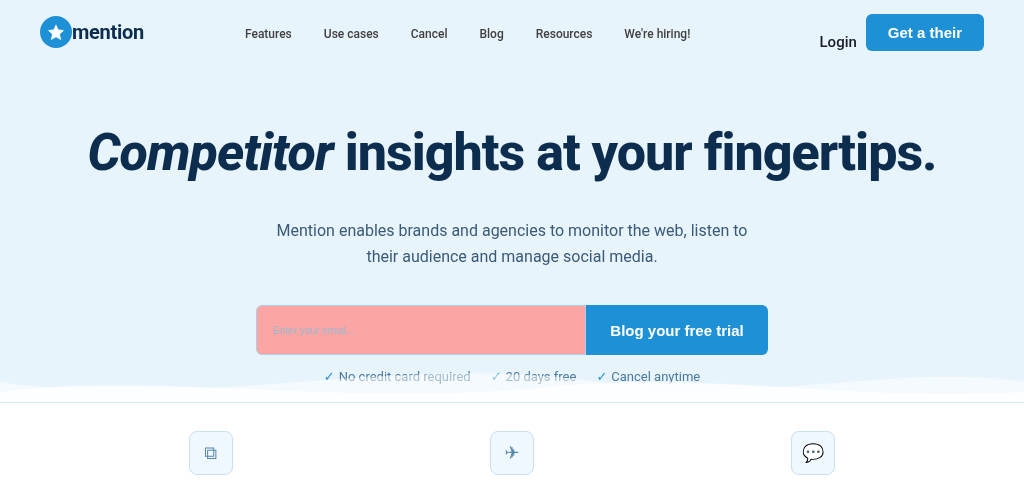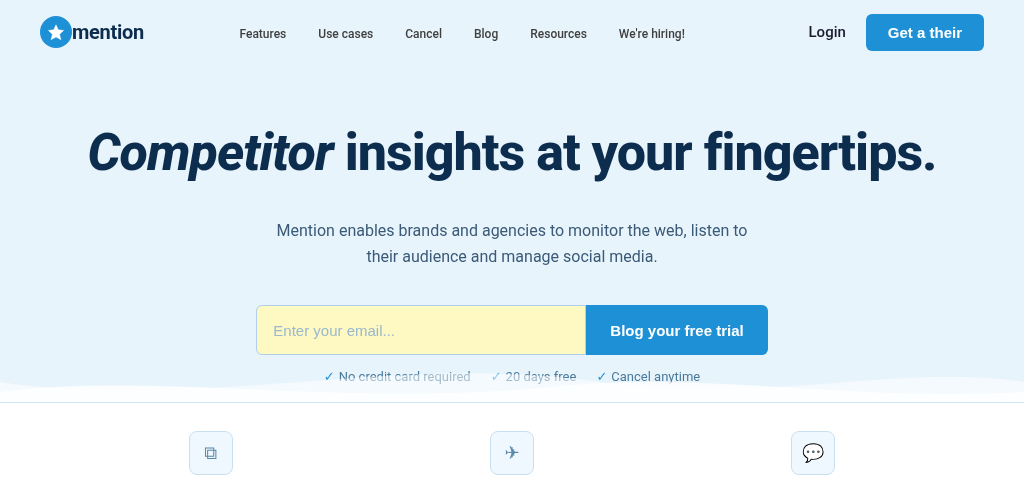--- a/index.html
+++ b/index.html
@@ -62,22 +62,22 @@
 
     .nav-links a {
       text-decoration: none;
       color: #404040;
       font-size: 12px;
       font-weight: 500;
     }
 
     .nav-actions {
       display: flex;
-      align-items: center;
-      gap: 20px;
+      align-items: flex-end;
+      gap: 9px;
       margin-left: 28px;
     }
 
     .nav-login {
       text-decoration: none;
       color: #1a1a2e;
       font-size: 15px;
       font-weight: 500;
     }
 
@@ -128,23 +128,23 @@
       gap: 0;
       margin-bottom: 14px;
     }
 
     .email-input {
       width: 330px;
       height: 50px;
       border: 1.5px solid #b0cfe8;
       border-radius: 6px 0 0 6px;
       padding: 8px 16px;
-      font-size: 15px;
+      font-size: 10px;
       color: #3a5a78;
-      background: #fef9c3;
+      background: #fca5a5;
       outline: none;
     }
 
     .email-input::placeholder {
       color: #9ab8ce;
     }
 
     .btn-trial {
       height: 50px;
       background: #1e90d6;

